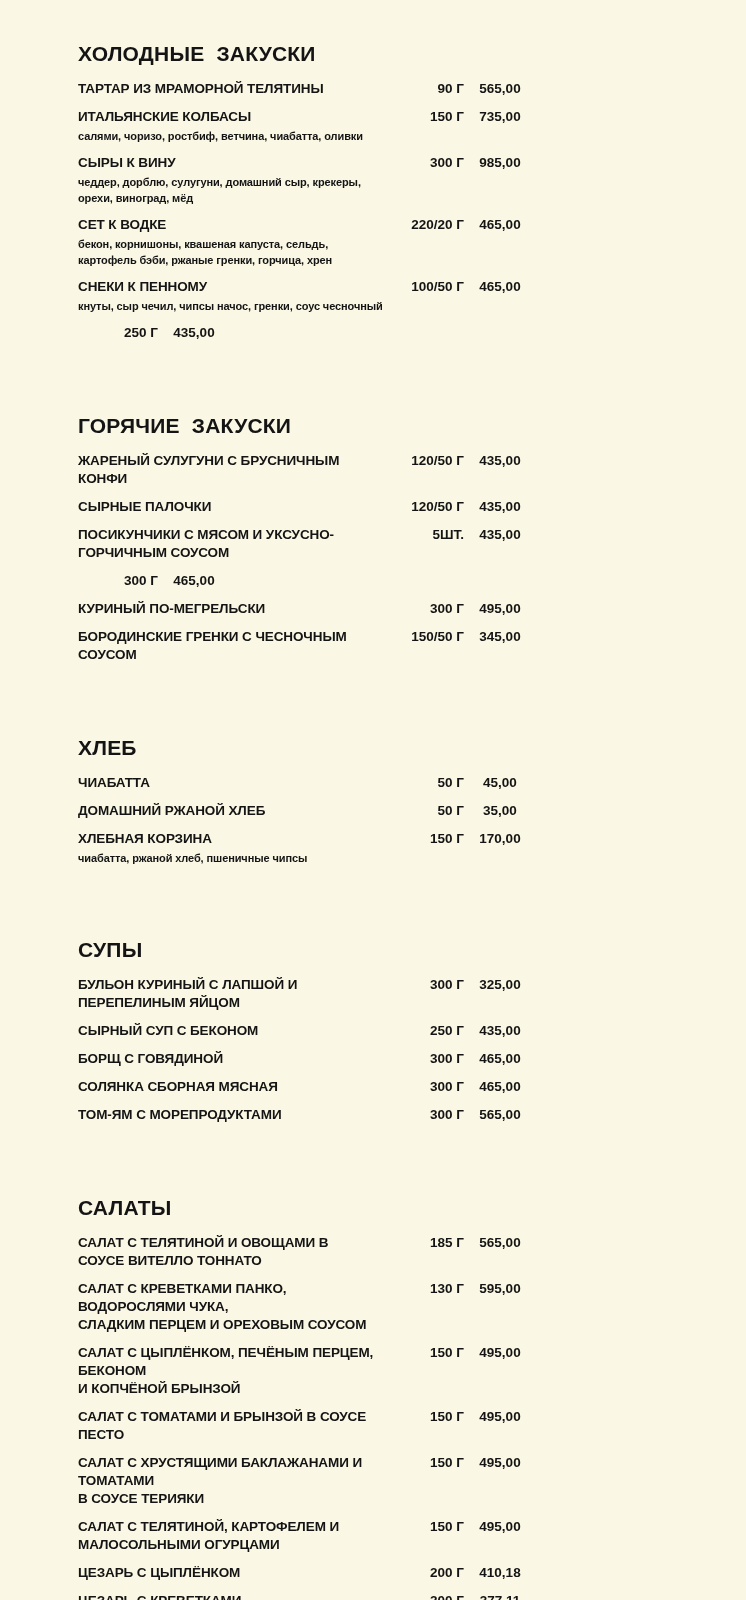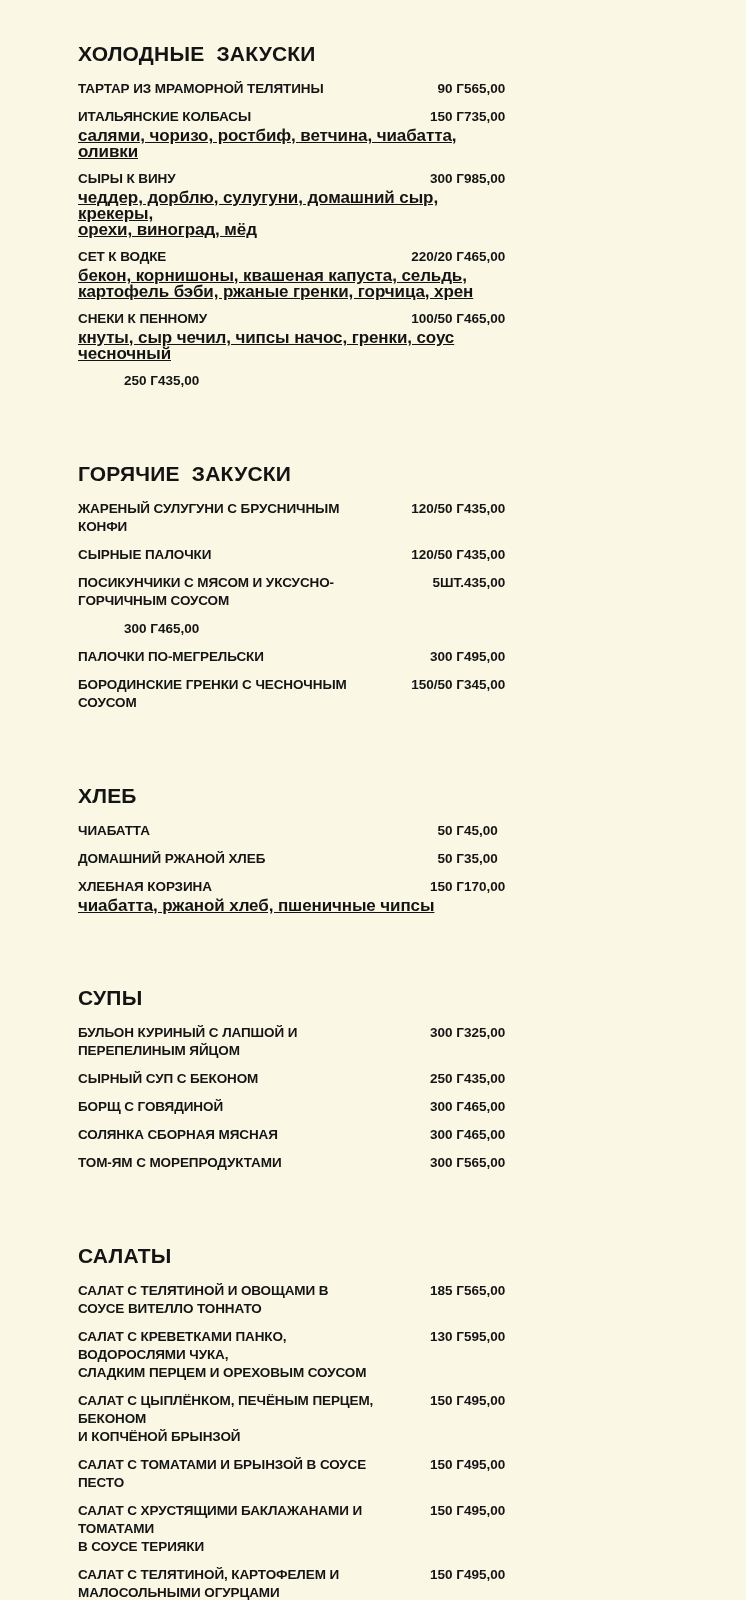--- a/index.html
+++ b/index.html
@@ -60,33 +60,32 @@
     flex: 0 0 80px;
     width: 80px;
     text-align: right;
     font-size: 13.5px;
     line-height: 18px;
     white-space: nowrap;
   }
   .price {
     flex: 0 0 72px;
     width: 72px;
-    text-align: left;
+    text-align: center;
     font-size: 13.5px;
     line-height: 18px;
     white-space: nowrap;
   }
   .desc {
-    font-size: 17px;
+    font-size: 11px;
     line-height: 16px;
     margin-top: 2px;
     letter-spacing: -0.1px;
     white-space: pre-line;
     max-width: 400px;
-    text-decoration: underline;
   }
 </style>
 </head>
 <body style="background: rgb(250, 247, 228); color: rgb(20, 20, 20);">
 
 <div class="menu-page">
   <div id="sections-root">
   <section class="menu-section">
     <h2 class="section-title">ХОЛОДНЫЕ  ЗАКУСКИ</h2>
     <div class="items">
@@ -180,21 +179,21 @@
   <div class="item">
     <div class="row">
       <div class="weight">300 Г</div>
       <div class="price">465,00</div>
     </div>
 
   </div>
 
   <div class="item">
     <div class="row">
-      <div class="name">ПАЛОЧКИ ПО-МЕГРЕЛЬСКИ</div>
+      <div class="name">КУРИНЫЙ ПО-МЕГРЕЛЬСКИ</div>
       <div class="weight">300 Г</div>
       <div class="price">495,00</div>
     </div>
 
   </div>
 
 
   <div class="item">
     <div class="row">
       <div class="name">БОРОДИНСКИЕ ГРЕНКИ С ЧЕСНОЧНЫМ СОУСОМ</div>

